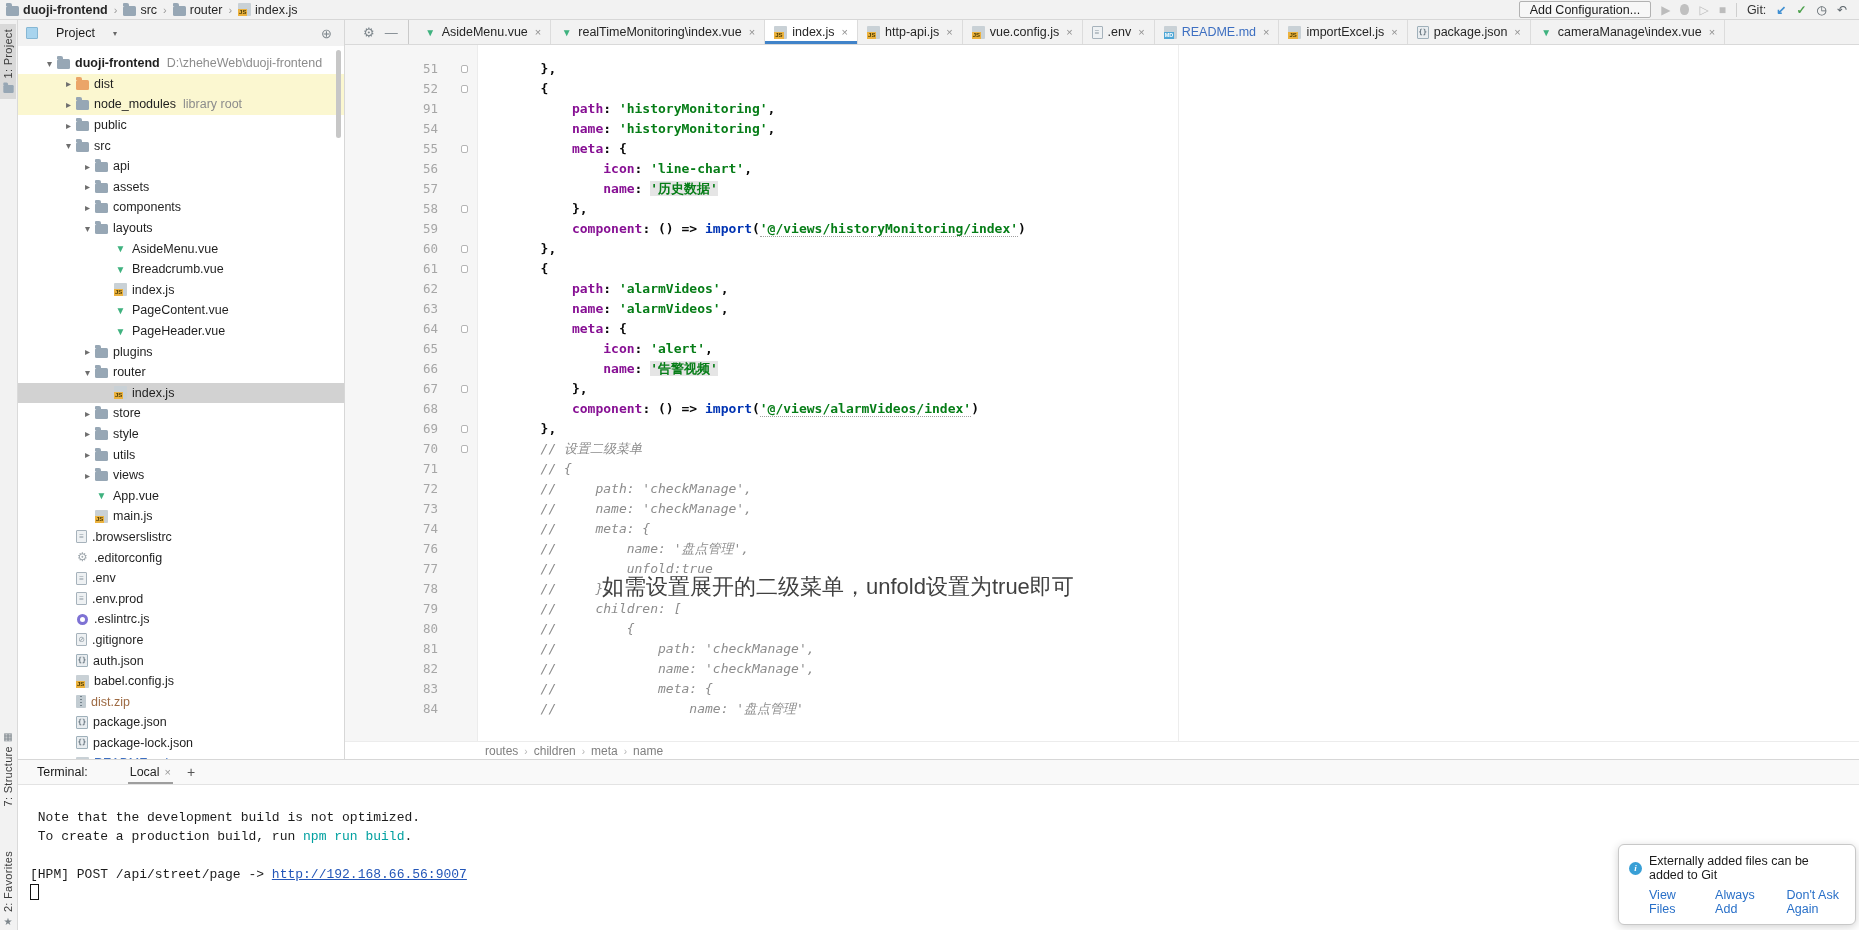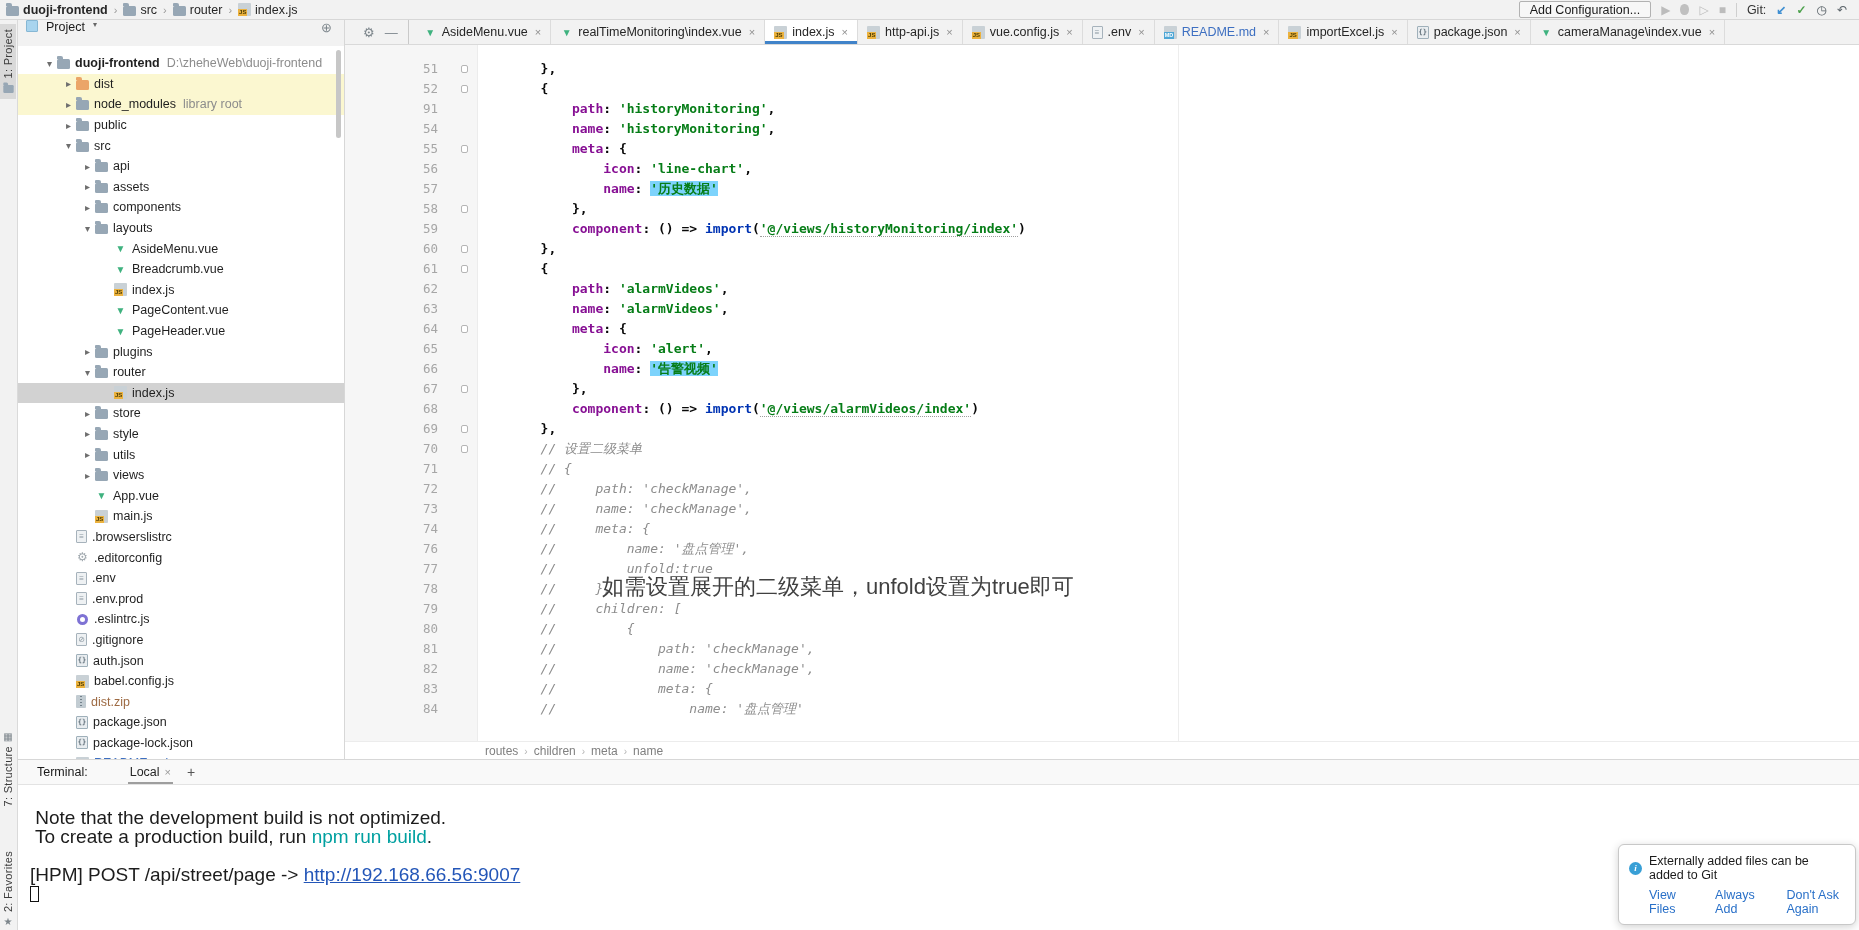--- a/index.html
+++ b/index.html
@@ -28,21 +28,21 @@
   .stripe-btn{display:flex;flex-direction:column;align-items:center;gap:4px;padding:5px 0;cursor:default;}
   .stripe-btn.active{background:#d9d9d9;}
   .vtext{writing-mode:vertical-rl;transform:rotate(180deg);font-size:11px;color:#3c3c3c;letter-spacing:.3px;}
   .stripe-ic{font-size:10px;color:#7c858b;}
   .st-proj{position:absolute;top:4px;left:0;right:1px;}
   .st-struct{position:absolute;top:706px;left:0;right:1px;}
   .st-fav{position:absolute;top:826px;left:0;right:1px;}
   
   .project-panel{position:absolute;top:20px;left:18px;width:327px;height:739px;background:#fff;
                  border-right:1px solid #d7d7d7;box-sizing:border-box;overflow:hidden;}
-  .pp-header{height:26px;display:flex;align-items:flex-start;gap:8px;padding:0 8px;background:#f2f2f2;}
+  .pp-header{height:26px;display:flex;align-items:center;gap:18px;padding:0 8px;background:#f2f2f2;}
   .pp-icon{width:12px;height:12px;background:#a8d4ee;border:1px solid #86b7d4;box-sizing:border-box;border-radius:1px;}
   .pp-title{color:#1a1a1a;}
   .pp-caret{font-size:8px;color:#666;}
   .pp-spacer{flex:1;}
   .pp-h-ic{color:#7d868c;font-size:13px;padding:0 4px;}
   .tree{padding-top:7px;}
   .trow{height:20.6px;display:flex;align-items:center;white-space:nowrap;}
   .trow.hl{background:#fbf7d0;}
   .trow.sel{background:#d2d2d2;}
   .tchev{width:15px;text-align:center;color:#6e6e6e;font-size:10px;flex:none;}
@@ -88,39 +88,39 @@
   .gutter-bg{position:absolute;left:0;top:0;bottom:0;width:132px;background:#f6f6f6;border-right:1px solid #ececec;}
   .margin-guide{position:absolute;left:833px;top:0;bottom:0;width:1px;background:#ededed;}
   .code-lines{position:absolute;left:0;right:0;top:14px;}
   .cline{height:20px;line-height:20px;position:relative;white-space:pre;
          font-family:"DejaVu Sans Mono",monospace;font-size:13px;font-weight:600;color:#080808;}
   .lnum{position:absolute;left:78px;width:30px;color:#a6a6a6;font-weight:400;font-size:12.5px;}
   .foldmark{position:absolute;left:116px;top:6px;width:7px;height:8px;border:1px solid #b5b5b5;border-radius:2px;background:#fff;box-sizing:border-box;}
   .ctext{position:absolute;left:133px;}
   .tk-prop{color:#871094;}
   .tk-str{color:#067d17;}
-  .tk-strh{color:#067d17;background:#7dd3fc;}
+  .tk-strh{color:#067d17;background:#e5e5e5;}
   .tk-kw{color:#0033b3;}
   .tk-cm{color:#8c8c8c;font-style:italic;font-weight:400;}
   .tk-stru{color:#067d17;border-bottom:1px dotted #9e9e9e;}
   .annotation{position:absolute;left:257px;top:527px;font-size:22px;color:#404040;white-space:nowrap;
               font-family:"Liberation Sans",sans-serif;}
   .editor-bc{height:18px;border-top:1px solid #ececec;display:flex;align-items:center;padding-left:140px;gap:6px;
              color:#808080;font-size:12px;}
   .ebc-sep{color:#b5b5b5;font-size:10px;}
   
   .terminal{position:absolute;top:759px;left:18px;right:0;bottom:0;background:#fff;}
   .term-bar{height:26px;border-top:1px solid #d7d7d7;border-bottom:1px solid #e3e3e3;background:#f9f9f9;
             display:flex;align-items:center;padding-left:19px;box-sizing:border-box;}
   .term-label{color:#1a1a1a;}
   .term-tab{margin-left:40px;display:flex;align-items:center;gap:5px;height:100%;position:relative;padding:0 2px;color:#262626;}
   .term-tab::after{content:"";position:absolute;left:0;right:0;bottom:0;height:2px;background:#9e9e9e;}
   .term-tab .close{color:#9a9a9a;font-size:11px;}
   .term-plus{margin-left:14px;color:#555;font-size:14px;}
-  .term-body{padding:23px 0 0 12px;font-family:Liberation Sans, sans-serif;font-size:19px;line-height:19px;color:#1c1c1c;}
+  .term-body{padding:23px 0 0 12px;font-family:Liberation Mono, monospace;font-size:13px;line-height:19px;color:#1c1c1c;}
   .tline{white-space:pre;height:19px;}
   .tt-cyan{color:#00a0a0;}
   .tt-link{color:#2356b8;text-decoration:underline;}
   .tt-cursor{display:inline-block;width:7px;height:14px;border:1px solid #111;vertical-align:-2px;}
   
   .notification{position:absolute;right:3px;bottom:5px;width:238px;background:#fff;border:1px solid #c8c8c8;
                 border-radius:6px;box-shadow:0 2px 8px rgba(0,0,0,.18);padding:9px 10px 8px 10px;box-sizing:border-box;font-size:12.5px;}
   .note-row1{display:flex;align-items:center;gap:7px;color:#1a1a1a;}
   .info-ic{width:13px;height:13px;border-radius:50%;background:#389fd6;color:#fff;font:bold 9px/13px "Liberation Serif",serif;
            text-align:center;flex:none;font-style:italic;}

